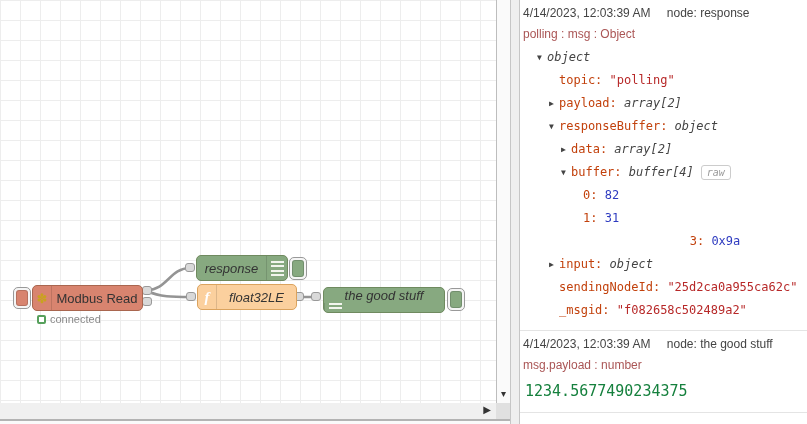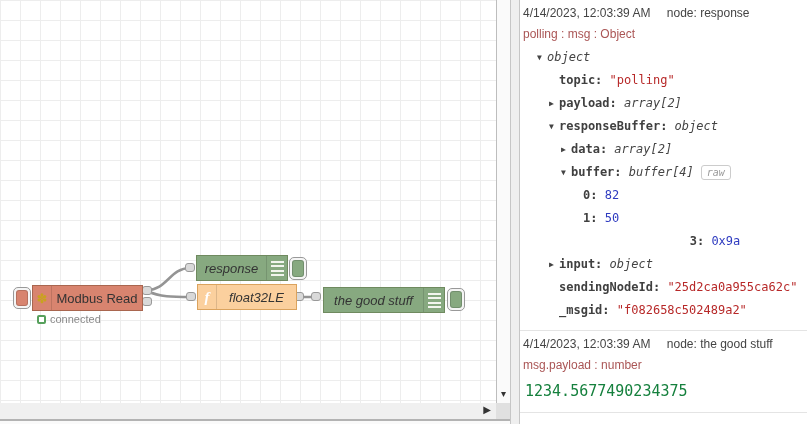--- a/index.html
+++ b/index.html
@@ -7,21 +7,21 @@
     font-family:"Liberation Sans", sans-serif; }
   .abs { position:absolute; }
 
   
   #workspace { left:0; top:0; width:496px; height:403px; background-color:#fff;
     background-image: linear-gradient(#ededed 1px, transparent 1px),
                       linear-gradient(90deg, #ededed 1px, transparent 1px);
     background-size:20px 20px; overflow:hidden; }
   #wires { left:0; top:0; width:496px; height:403px; }
 
-  .node { position:absolute; display:flex; align-items:stretch; border-radius:0;
+  .node { position:absolute; display:flex; align-items:stretch; border-radius:5px;
     border:1px solid; font-size:13px; color:#333; height:26px; overflow:hidden; }
   .node .lbl { flex:1; display:flex; align-items:center; justify-content:center;
     white-space:nowrap; padding:0 4px; }
   .node .lbl.it { font-style:italic; }
   .icon-region { display:flex; align-items:center; justify-content:center; }
   .icon-left  { width:19px; border-right:1px solid rgba(0,0,0,0.12); }
   .icon-right { width:21px; border-left:1px solid rgba(0,0,0,0.12); }
   .lines-icon { width:13px; height:15px;
     background:repeating-linear-gradient(180deg,#f2f5ee 0 2px,transparent 2px 4.3px); }
   .fn-glyph { font-family:"Liberation Serif", serif; font-style:italic; font-weight:bold;
@@ -59,21 +59,21 @@
     overflow:hidden; }
   .msg { border-bottom:1px solid #e4e4e4; padding:6px 4px 8px 3px; }
   .meta { font-size:12px; color:#444; white-space:nowrap; }
   .meta .node-lbl { margin-left:13px; }
   .path { font-size:12px; color:#aa5555; margin-top:7px; white-space:nowrap; }
   .tree { margin-top:5px; font-family:"DejaVu Sans Mono", monospace; font-size:12px;
     color:#333; }
   .trow { line-height:23px; white-space:nowrap; }
   .arrow { display:inline-block; width:10px; font-size:8px; color:#444;
     vertical-align:1px; cursor:pointer; }
-  .tkey { color:#404040;font-weight:bold; }
+  .tkey { color:#c2410c; }
   .tval.string { color:#b72828; }
   .tval.number { color:#2e3bc0; }
   .ttype { font-style:italic; color:#444; }
   .raw-badge { font-size:10px; font-style:italic; color:#999; border:1px solid #ccc;
     border-radius:3px; padding:1px 5px; margin-left:7px; background:#fff; cursor:pointer;
     font-family:"DejaVu Sans Mono", monospace; }
   .value-line { font-family:"DejaVu Sans Mono", monospace; font-size:15px; color:#15803d;
     margin-top:10px; margin-bottom:4px; padding-left:2px; }
 </style>
 </head>
@@ -118,21 +118,21 @@
     <div class="btn-inner" style="background: rgb(135, 169, 128);"></div>
   </div>
 
   <div class="node" style="left: 197px; top: 284px; width: 100px; background: rgb(251, 208, 158); border-color: rgb(219, 163, 94);">
     <div class="icon-region icon-left">
       <span class="fn-glyph">f</span>
     </div>
     <div class="lbl it">float32LE</div>
   </div>
 
-  <div class="node" style="left: 323px; top: 287px; width: 122px; background: rgb(135, 169, 128); border-color: rgb(111, 138, 95);">
+  <div class="node" style="left: 323px; top: 287px; width: 122px; background: rgb(135, 169, 128); border-color: rgb(111, 138, 95); flex-direction: column;">
     <div class="lbl it">the good stuff</div>
     <div class="icon-region icon-right">
       <div class="lines-icon"></div>
     </div>
   </div>
   <div class="btn-outer" style="left:447px; top:288px; height:23px;">
     <div class="btn-inner" style="background: rgb(135, 169, 128);"></div>
   </div>
 </div>
 
@@ -156,21 +156,21 @@
     </div>
     <div class="path">polling : msg : Object</div>
     <div class="tree">
         <div class="trow" style="padding-left: 14px;"><span class="arrow">▼</span><span class="ttype">object</span></div>
         <div class="trow" style="padding-left: 26px;"><span class="arrow"></span><span class="tkey">topic: </span><span class="tval string">"polling"</span></div>
         <div class="trow" style="padding-left: 26px;"><span class="arrow">▶</span><span class="tkey">payload: </span><span class="ttype">array[2]</span></div>
         <div class="trow" style="padding-left: 26px;"><span class="arrow">▼</span><span class="tkey">responseBuffer: </span><span class="ttype">object</span></div>
         <div class="trow" style="padding-left: 38px;"><span class="arrow">▶</span><span class="tkey">data: </span><span class="ttype">array[2]</span></div>
         <div class="trow" style="padding-left: 38px;"><span class="arrow">▼</span><span class="tkey">buffer: </span><span class="ttype">buffer[4]</span><span class="raw-badge">raw</span></div>
         <div class="trow" style="padding-left: 50px;"><span class="arrow"></span><span class="tkey">0: </span><span class="tval number">82</span></div>
-        <div class="trow" style="padding-left: 50px;"><span class="arrow"></span><span class="tkey">1: </span><span class="tval number">50</span></div>
+        <div class="trow" style="padding-left: 50px;"><span class="arrow"></span><span class="tkey">1: </span><span class="tval number">31</span></div>
         <div class="trow" style="padding-left: 50px; text-align: center;"><span class="arrow"></span><span class="tkey">3: </span><span class="tval number">0x9a</span></div>
         <div class="trow" style="padding-left: 26px;"><span class="arrow">▶</span><span class="tkey">input: </span><span class="ttype">object</span></div>
         <div class="trow" style="padding-left: 26px;"><span class="arrow"></span><span class="tkey">sendingNodeId: </span><span class="tval string">"25d2ca0a955ca62c"</span></div>
         <div class="trow" style="padding-left: 26px;"><span class="arrow"></span><span class="tkey">_msgid: </span><span class="tval string">"f082658c502489a2"</span></div>
       </div>
   </div>
 
   <div class="msg">
     <div class="meta">
       <span>4/14/2023, 12:03:39 AM</span>

